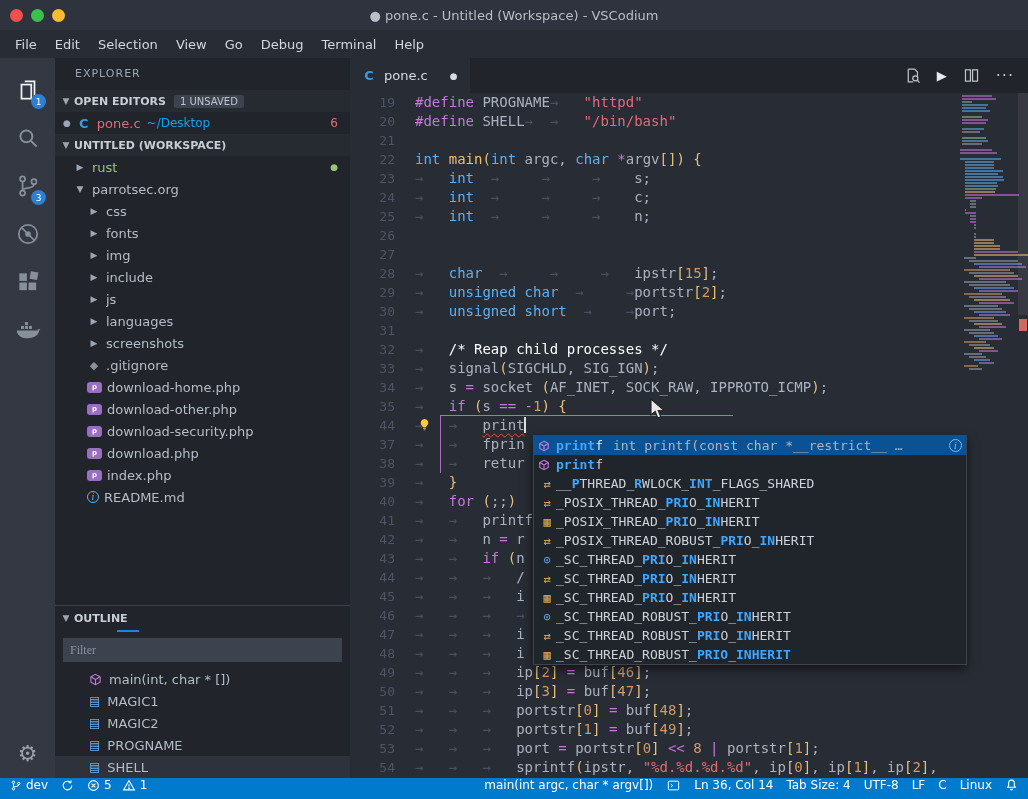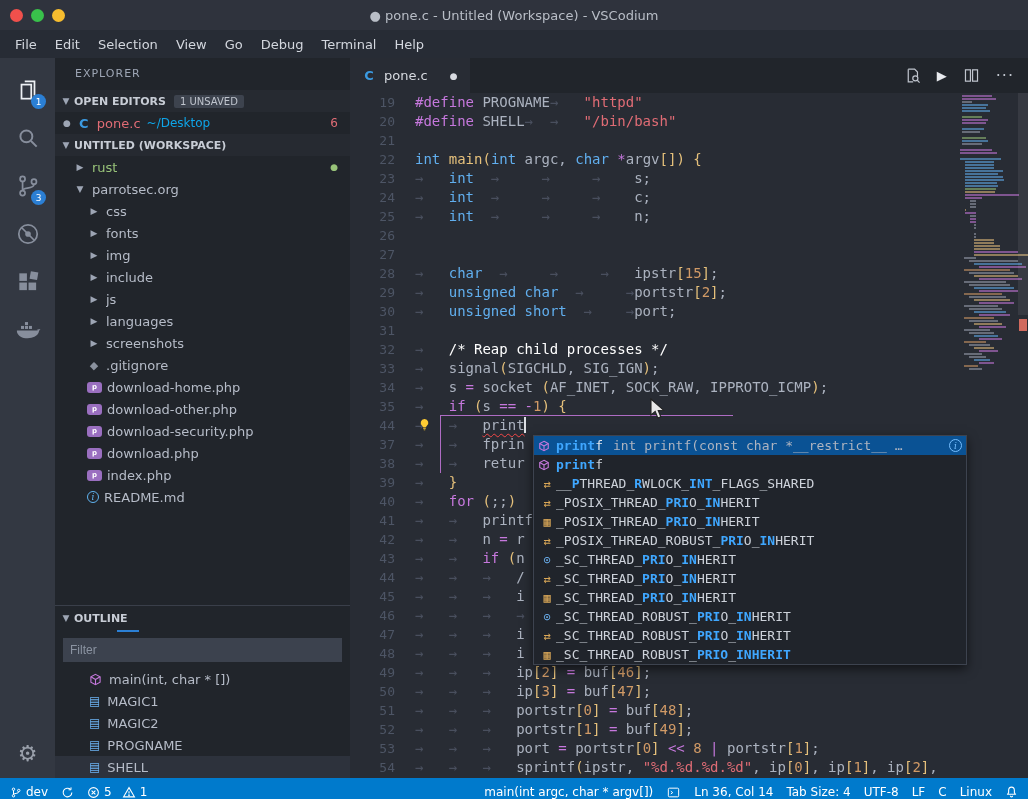--- a/index.html
+++ b/index.html
@@ -42,21 +42,21 @@
   .gdot{margin-left:auto;margin-right:12px;color:#98c379;font-size:9px}
   .git-icon{color:#8a919e;font-size:11px;width:14px;text-align:center}
   .php-icon{width:15px;height:11px;background:#9a6fc0;border-radius:3px;color:#fff;font-size:7px;display:inline-flex;align-items:center;justify-content:center;font-weight:bold}
   .info-icon{width:12px;height:12px;border-radius:50%;border:1px solid #5fb3f0;color:#5fb3f0;font-size:9px;display:inline-flex;align-items:center;justify-content:center;font-family:"DejaVu Serif",serif;font-style:italic}
   .spacer{flex:1}
   .outline{border-top:1px solid #3a3f4a}
   .outline .sec-head{background:#21252b;height:24px}
   .oprogress{height:2px;position:relative}
   .oprogress span{position:absolute;left:62px;width:22px;height:2px;background:#2b7fd4}
   .filter-wrap{margin:6px 8px}
-  .filter-input{width:100%;height:24px;background:#3c424e;border:none;outline:none;color:#c5cad3;font-size:12px;padding-left:7px;font-family:Liberation Sans, sans-serif}
+  .filter-input{width:100%;height:24px;background:#3c424e;border:none;outline:none;color:#c5cad3;font-size:12px;padding-left:7px;font-family:Liberation Serif, serif}
   .filter-input::placeholder{color:#8b93a1}
   .outline-row{padding-left:34px;gap:7px;color:#b6bcc8}
   .outline-row.sel{background:#2d323c}
   .sym-field{color:#6cb2f2;font-size:12px}
 
   
   .editorcol{flex:1;display:flex;flex-direction:column;background:#282c34;min-width:0}
   .tabbar{height:35px;background:#21252b;display:flex;align-items:stretch}
   .tab{background:#282c34;display:flex;align-items:center;padding:0 12px;gap:8px;font-size:13px;color:#d7dae0}
   .tab-dot{color:#d7dae0;font-size:9px;margin-left:14px}
@@ -87,21 +87,21 @@
   
   .minimap{position:absolute;right:10px;top:2px;width:58px}
   .mm-row{height:2px;margin-bottom:1px}
   .mm-row span{display:block;height:2px;opacity:.55}
   .scrollbar{position:absolute;right:0;top:0;width:10px;height:685px}
   .sb-thumb{position:absolute;top:0;right:0;width:10px;height:222px;background:rgba(255,255,255,.07)}
   .sb-marker{position:absolute;top:226px;right:1px;width:8px;height:12px;background:#d16a5e}
   .mouse{position:absolute;left:300px;top:305px;z-index:9}
 
   
-  .statusbar{height:21px;background:#007acc;display:flex;align-items:flex-end;color:#fff;font-size:12px;padding:0 10px}
+  .statusbar{height:21px;background:#007acc;display:flex;align-items:flex-start;color:#fff;font-size:12px;padding:0 10px}
   .sb-left,.sb-right{display:flex;align-items:center;gap:13px}
   .sb-right{margin-left:auto}
   .sb-item{display:flex;align-items:center;gap:4px;white-space:nowrap}
   svg{display:block}
 </style>
 </head>
 <body>
 
 <div class="titlebar">
   <div class="lights">

